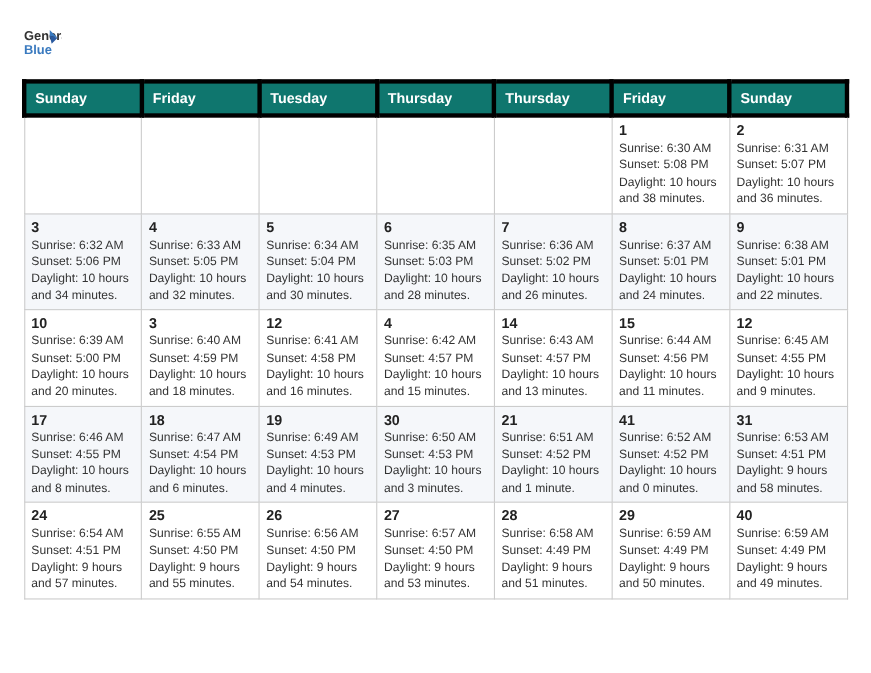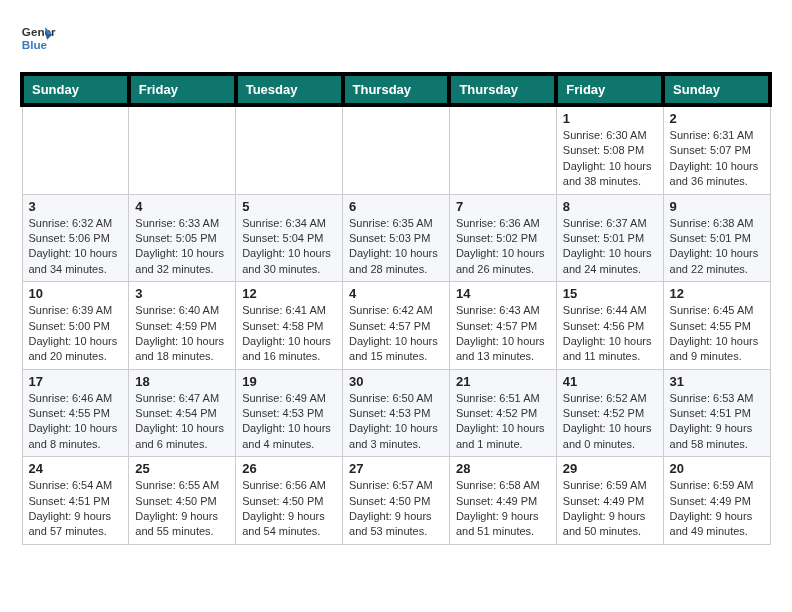--- a/index.html
+++ b/index.html
@@ -233,18 +233,18 @@
         </td>
         <td>
           <span class="day-number">28</span>
           <div class="day-info">Sunrise: 6:58 AM<br>Sunset: 4:49 PM<br>Daylight: 9 hours and 51 minutes.</div>
         </td>
         <td>
           <span class="day-number">29</span>
           <div class="day-info">Sunrise: 6:59 AM<br>Sunset: 4:49 PM<br>Daylight: 9 hours and 50 minutes.</div>
         </td>
         <td>
-          <span class="day-number">20</span>
+          <span class="day-number">40</span>
           <div class="day-info">Sunrise: 6:59 AM<br>Sunset: 4:49 PM<br>Daylight: 9 hours and 49 minutes.</div>
         </td>
       </tr>
     </tbody>
 </table>
 
 </body></html>

